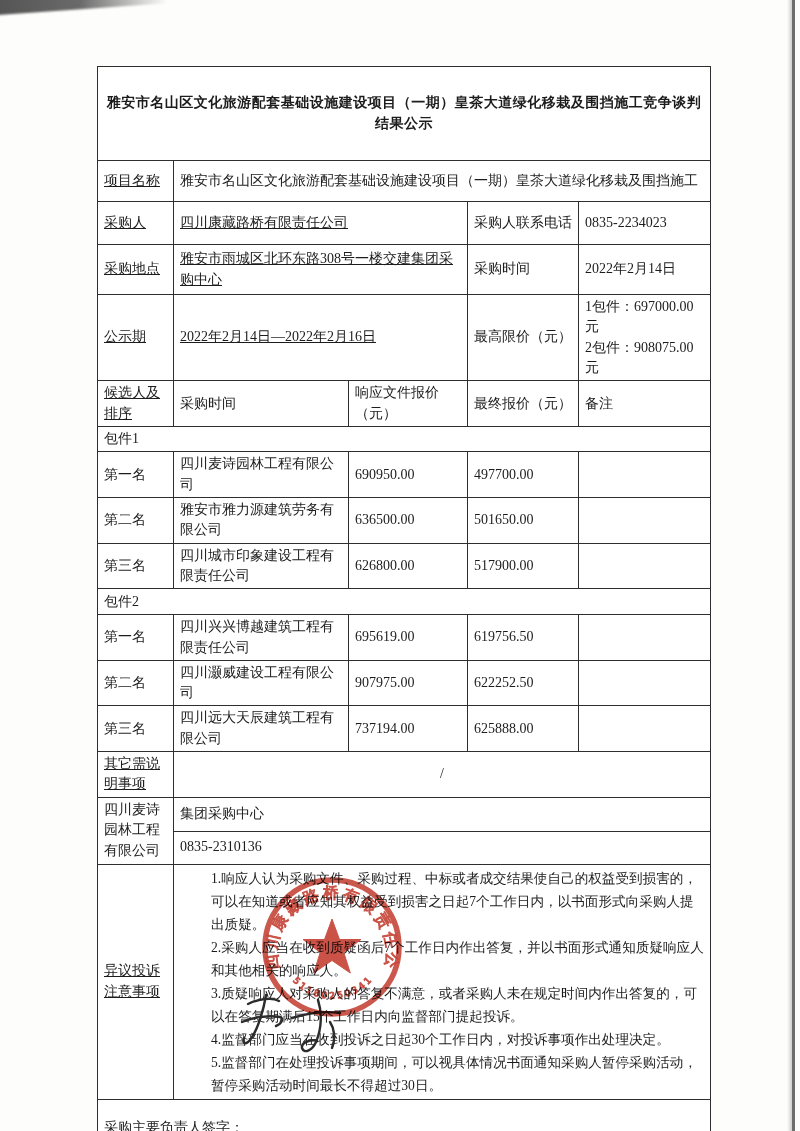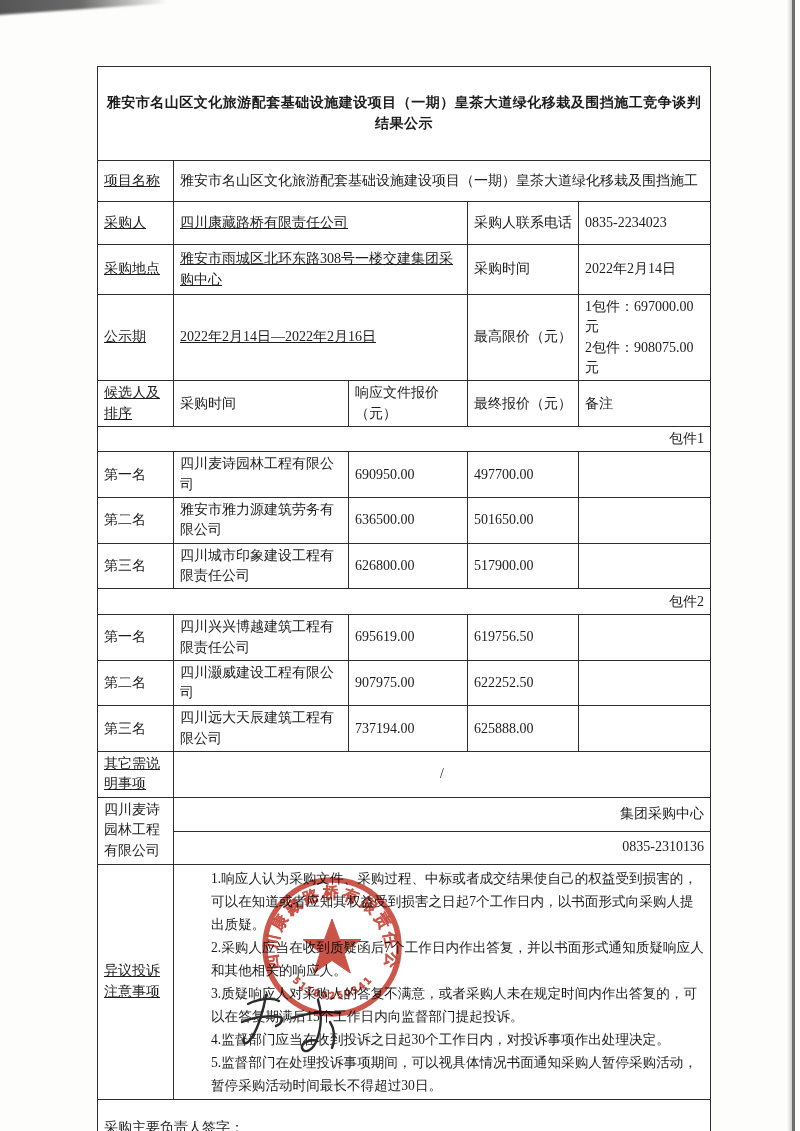--- a/index.html
+++ b/index.html
@@ -36,21 +36,21 @@
     vertical-align:middle;
     word-break:break-all;
   }
   td.title-cell{
     text-align:center;font-weight:bold;font-size:19px;line-height:1.65;
     padding:6px 14px;letter-spacing:0.5px;
   }
   td.lab{padding-left:7px;text-decoration:underline;}
   td.ctr{text-align:left;}
   td.wrapval{padding:2px 30px 2px 8px;margin-top:8px;}
-  td.shift{text-align:right;padding-right:120px;}
+  td.shift{text-align:left;padding-right:120px;}
   td.shift-more{text-align:center;padding-right:228px;}
   td.limit{font-size:12.5px;line-height:1.35;padding:2px 4px 2px 6px;}
   td.band{font-size:14px;}
   td.complaint-cell{vertical-align:middle;padding:4px 8px 4px 8px;}
   .complaint-cell .item{font-size:13.6px;line-height:23px;margin-left:31px;}
   td.sign-cell{padding-left:7px;font-size:14.5px;}
   
   .stamp{
     position:absolute;left:258px;top:873px;width:148px;height:148px;
     mix-blend-mode:multiply;opacity:0.9;pointer-events:none;

